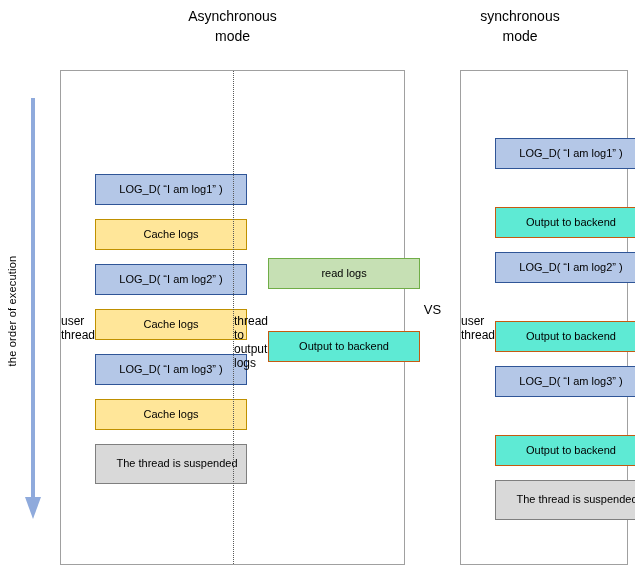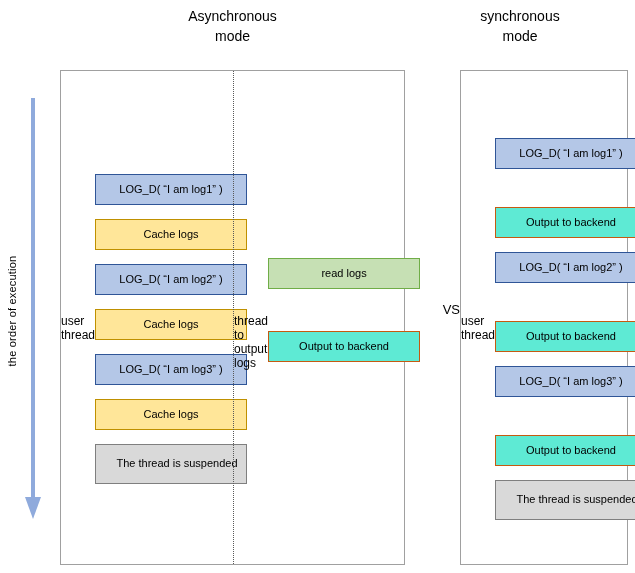--- a/index.html
+++ b/index.html
@@ -103,21 +103,21 @@
   .cache     { background: #ffe699; border-color: #bf9000; }
   .output    { background: #5eead4; border-color: #c55a11; margin-top: 24px; }
   .read      { background: #c6e0b4; border-color: #70ad47; }
   .suspended { background: #d9d9d9; border-color: #7f7f7f; padding-left: 20px; }
 
   .vs {
     position: absolute;
     left: 405px;
     top: 302px;
     width: 55px;
-    text-align: right;
+    text-align: center;
     font-size: 13px;
   }
 </style>
 </head>
 <body>
 
 <div class="canvas">
 
   <div class="title left-title">Asynchronous
 mode</div>

